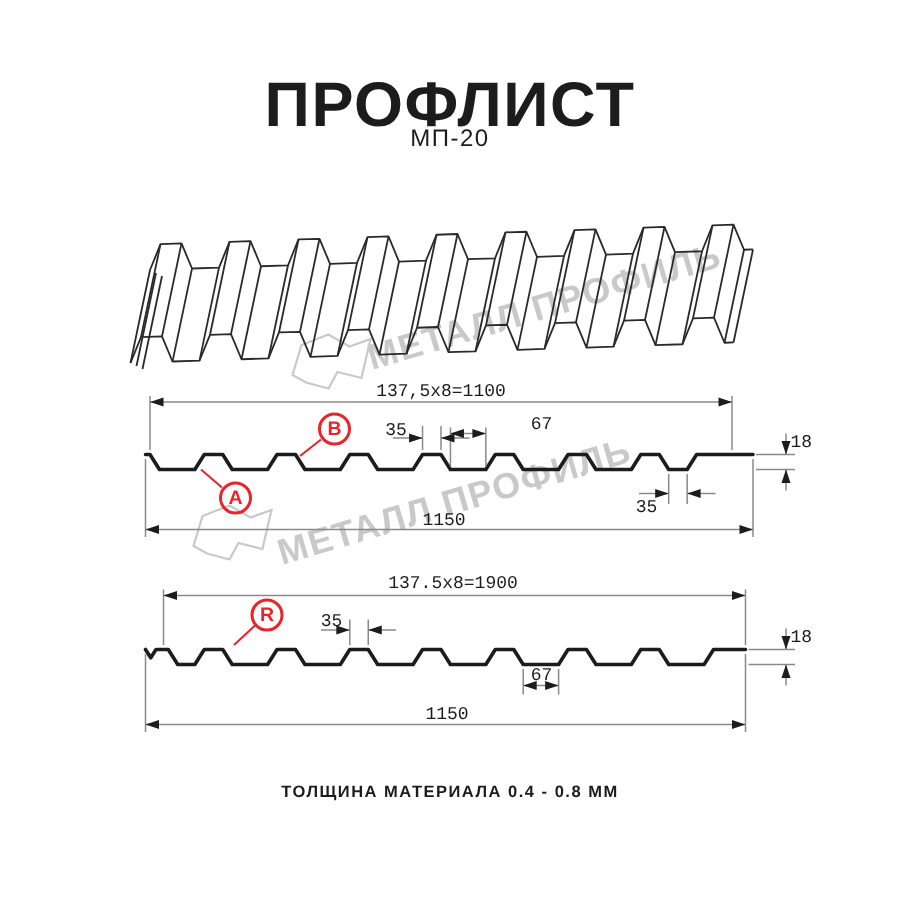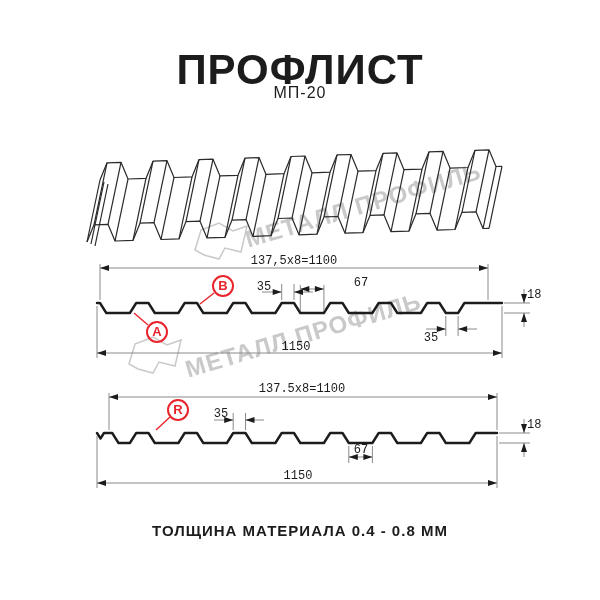--- a/index.html
+++ b/index.html
@@ -3,21 +3,21 @@
 <meta charset="utf-8">
 <style>
   html,body{margin:0;padding:0;background:#fff;}
   #stage{position:relative;width:600px;height:600px;overflow:hidden;background:#fff;
          font-family:"Liberation Sans",sans-serif;}
   .abs{position:absolute;}
   .ttl{left:50%;transform:translateX(-50%);top:46px;font-size:42px;font-weight:700;
        letter-spacing:1px;color:#1c1c1c;white-space:nowrap;}
   .sub{left:50%;transform:translateX(-50%);top:84px;font-size:16px;font-weight:400;
        letter-spacing:1px;color:#1c1c1c;white-space:nowrap;}
-  .foot{left:50%;transform:translateX(-50%);top:522px;font-size:15px;font-weight:700;
+  .foot{left:50%;transform:translateX(-50%);top:522px;font-size:11px;font-weight:700;
         letter-spacing:1px;color:#1c1c1c;white-space:nowrap;}
   .dimtext{font-size:12px;color:#1c1c1c;white-space:nowrap;z-index:4;font-family:Liberation Mono, monospace;}
   .ctr{transform:translateX(-50%);}
   .marker{width:22px;height:22px;box-sizing:border-box;border:2px solid #e8252c;
           border-radius:50%;color:#e8252c;font-size:13px;font-weight:700;line-height:18px;
           text-align:center;z-index:4;}
   .wm{color:#c9c9c9;font-size:24px;font-weight:700;letter-spacing:1px;white-space:nowrap;
       transform:rotate(-16.5deg);transform-origin:0 50%;z-index:1;}
   svg.lines{z-index:2;pointer-events:none;}
   .wmlogo{z-index:1;}
@@ -159,21 +159,21 @@
 
   <span class="abs dimtext ctr" style="left:294px;top:254px">137,5x8=1100</span>
   <span class="abs dimtext ctr" style="left:264px;top:280px">35</span>
   <span class="abs dimtext ctr" style="left:361px;top:276px">67</span>
   <span class="abs dimtext" style="left:527px;top:288px">18</span>
   <span class="abs dimtext ctr" style="left:431px;top:331px">35</span>
   <span class="abs dimtext ctr" style="left:296px;top:340px">1150</span>
   <div class="abs marker" style="left:146px;top:321px">A</div>
   <div class="abs marker" style="left:212px;top:275px">B</div>
 
-  <span class="abs dimtext ctr" style="left:302px;top:382px">137.5x8=1100</span>
+  <span class="abs dimtext ctr" style="left:302px;top:382px">137.5x8=1900</span>
   <span class="abs dimtext ctr" style="left:221px;top:407px">35</span>
   <span class="abs dimtext ctr" style="left:361px;top:443px">67</span>
   <span class="abs dimtext" style="left:527px;top:418px">18</span>
   <span class="abs dimtext ctr" style="left:298px;top:469px">1150</span>
   <div class="abs marker" style="left:167px;top:399px">R</div>
 
   <div class="abs foot">ТОЛЩИНА МАТЕРИАЛА 0.4 - 0.8 ММ</div>
 </div>
 
 </body></html>

